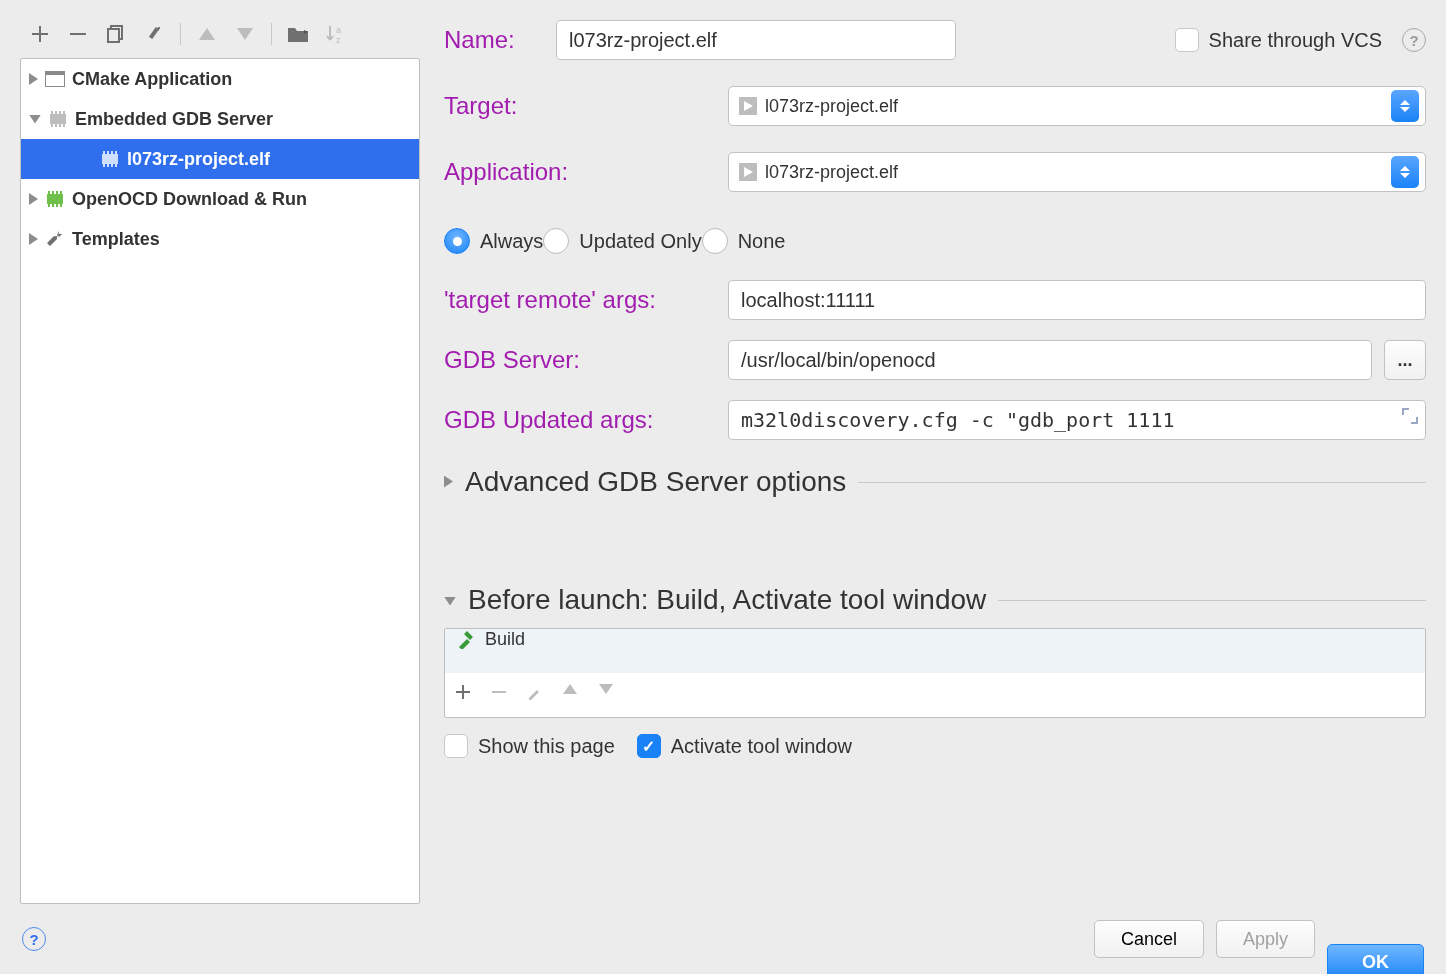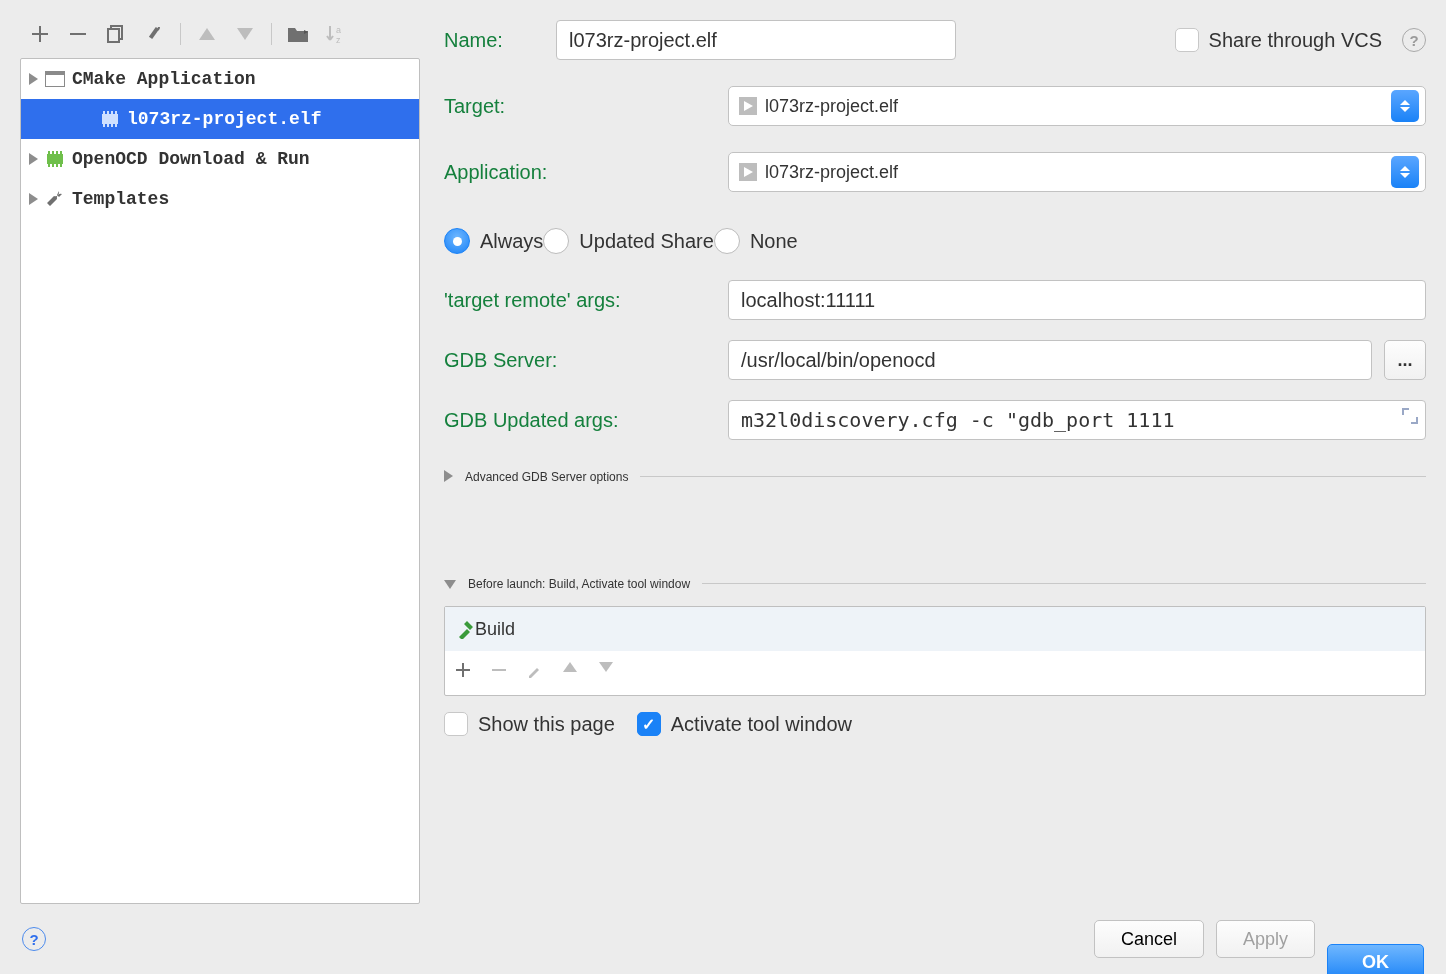--- a/index.html
+++ b/index.html
@@ -19,31 +19,31 @@
 .toolbar .tb-btn { width: 24px; height: 24px; display: flex; align-items: center; justify-content: center; color: #707070; cursor: pointer; }
 .toolbar .sep { width: 1px; height: 22px; background: #c8c8c8; }
 .tree {
   flex: 1;
   background: #fff;
   border: 1px solid #bfbfbf;
   border-radius: 2px;
   overflow: auto;
 }
 .tree-row { display: flex; align-items: center; height: 40px; padding: 0 8px; gap: 6px; }
-.tree-row.bold { font-weight: 700; font-family: Liberation Mono, monospace; }
+.tree-row.bold { font-weight: 700; }
 .tree-row.indent2 { padding-left: 78px; }
 .tree-row.selected { background: #2f6fed; color: #fff; }
 .disclosure { width: 14px; height: 14px; display: inline-block; }
 .disclosure.right { clip-path: polygon(0 0, 100% 50%, 0 100%); background: #8d8d8d; width: 9px; height: 12px;}
 .disclosure.down { clip-path: polygon(0 0, 100% 0, 50% 100%); background: #8d8d8d; width: 12px; height: 9px;}
 .ticon { width: 22px; height: 20px; display: inline-flex; align-items: center; justify-content: center; color: #8a8a8a; }
 .right-panel { flex: 1; display: flex; flex-direction: column; padding-top: 2px;}
 .form-row { display: flex; align-items: center; margin-bottom: 26px; gap: 12px; }
 .form-row.tight { margin-bottom: 20px; }
-.label { width: 245px; font-size: 20px; color: #15803d; }
+.label { width: 245px; font-size: 24px; color: #a21caf; }
 .label.wide { width: 272px; }
 .text-input {
   flex: 1;
   height: 40px;
   background: #fff;
   border: 1px solid #c2c2c2;
   border-radius: 4px;
   padding: 0 12px;
   font-size: 20px;
   color: #333;
@@ -88,26 +88,26 @@
   width: 42px; height: 40px; background: linear-gradient(#fdfdfd,#f1f1f1);
   border: 1px solid #c2c2c2; border-radius: 5px; display: flex;
   align-items: center; justify-content: center; font-weight: bold; cursor: pointer;
 }
 .input-expand {
   position: absolute; right: 8px; top: 8px; color: #9aa8c6;
 }
 .divider-title { display: flex; align-items: center; gap: 12px; margin: 6px 0 0 0; }
 .divider-title .line { flex: 1; height: 1px; background: #c8c8c8; }
 .divider-title .tri { display:inline-block; }
-.section-title { font-size: 12px; color: #333; }
+.section-title { font-size: 28px; color: #333; }
 .before-launch { margin-top: 80px; }
 .list-box {
   background: #fff; border: 1px solid #bfbfbf; border-radius: 2px;
 }
-.list-row { display: flex; align-items: center; height: 44px; padding: 0 10px; background: #eef3f8;}
+.list-row { display: flex; height: 44px; padding: 0 10px; gap: 10px; background: #eef3f8;}
 .list-toolbar { display: flex; gap: 14px; align-items: center; height: 44px; padding: 0 10px; }
 .list-toolbar .tb-btn { width: 22px; height: 22px; color: #8a8a8a; }
 .footer {
   height: 70px; display: flex; align-items: center; padding: 0 22px;
   gap: 12px;
 }
 .footer .spacer { flex: 1; }
 .btn {
   height: 38px; padding: 0 26px; border-radius: 5px; font-size: 18px;
   border: 1px solid #c2c2c2; background: linear-gradient(#fdfdfd,#f1f1f1);
@@ -179,20 +179,30 @@
       <div class="tree">
         <div class="tree-row bold">
           <span class="disclosure right"></span>
           <span class="ticon">
               <svg width="20" height="16">
                 <rect x="0" y="0" width="20" height="16" fill="none" stroke="#8a8a8a" stroke-width="2"></rect>
                 <rect x="0" y="0" width="20" height="4" fill="#8a8a8a"></rect>
               </svg>
             </span>
           <span>CMake Application</span>
+        </div>
+        <div class="tree-row bold">
+          <span class="disclosure down"></span>
+          <span class="ticon">
+              <svg width="22" height="16">
+                <rect x="3" y="3" width="16" height="10" fill="#bdbdbd"></rect>
+                <path d="M5 0v3M9 0v3M13 0v3M17 0v3M5 13v3M9 13v3M13 13v3M17 13v3" stroke="#bdbdbd" stroke-width="2"></path>
+              </svg>
+            </span>
+          <span>Embedded GDB Server</span>
         </div>
         <div class="tree-row bold selected indent2">
           <span class="ticon" style="color:#cfe0ff">
               <svg width="22" height="16">
                 <rect x="3" y="3" width="16" height="10" fill="#cfe0ff"></rect>
                 <path d="M5 0v3M9 0v3M13 0v3M17 0v3M5 13v3M9 13v3M13 13v3M17 13v3" stroke="#cfe0ff" stroke-width="2"></path>
               </svg>
             </span>
           <span>l073rz-project.elf</span>
         </div>
@@ -267,21 +277,21 @@
       <div style="height:10px"></div>
 
       <div class="form-row">
         <div class="radio-group">
           <label class="radio-lbl">
               <span class="radio-mac checked"></span>
               <span>Always</span>
             </label>
           <label class="radio-lbl">
               <span class="radio-mac"></span>
-              <span>Updated Share</span>
+              <span>Updated Only</span>
             </label>
           <label class="radio-lbl">
               <span class="radio-mac"></span>
               <span>None</span>
             </label>
         </div>
       </div>
 
       <div class="form-row tight">
         <span class="label wide">'target remote' args:</span>

